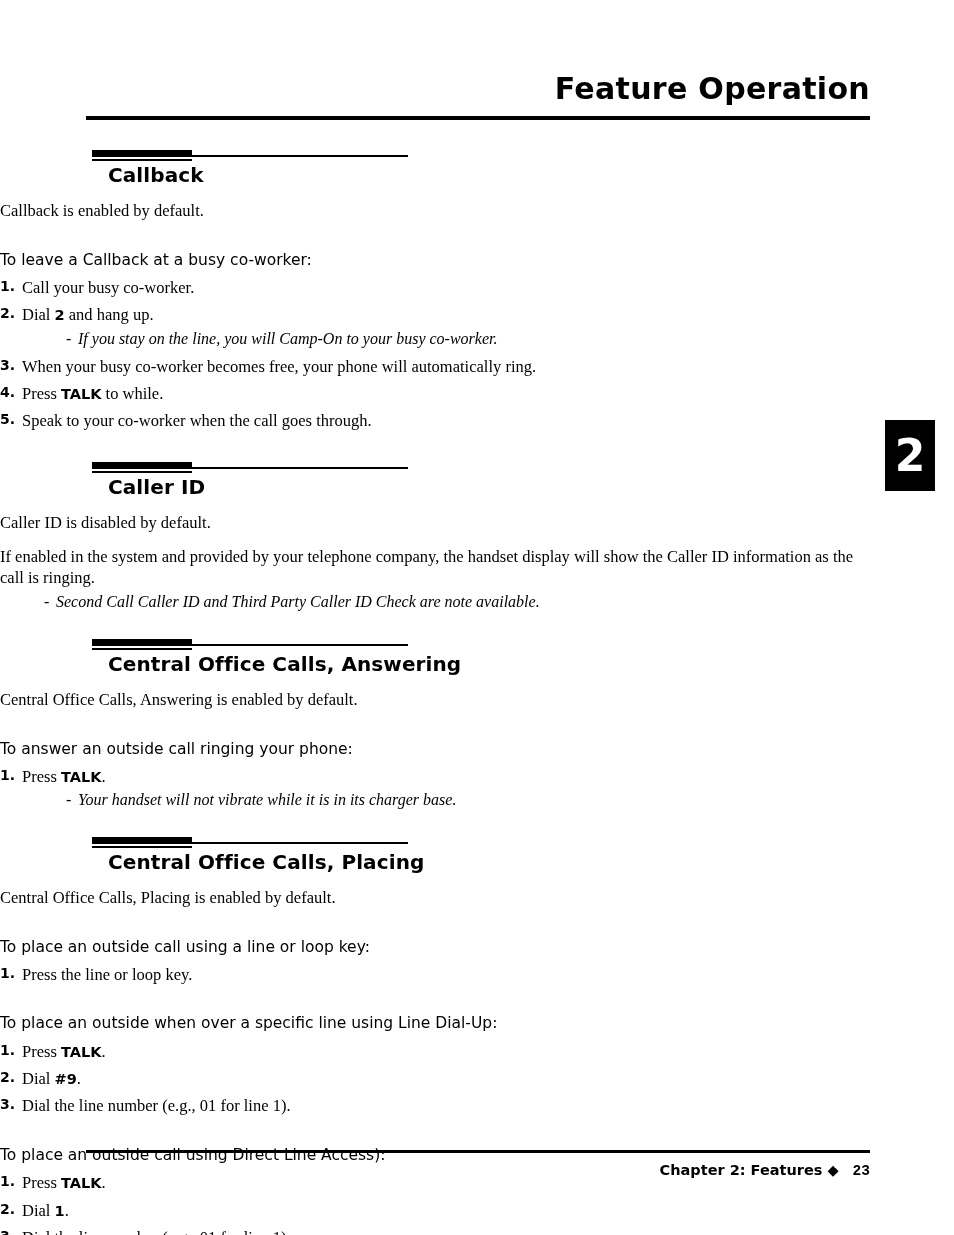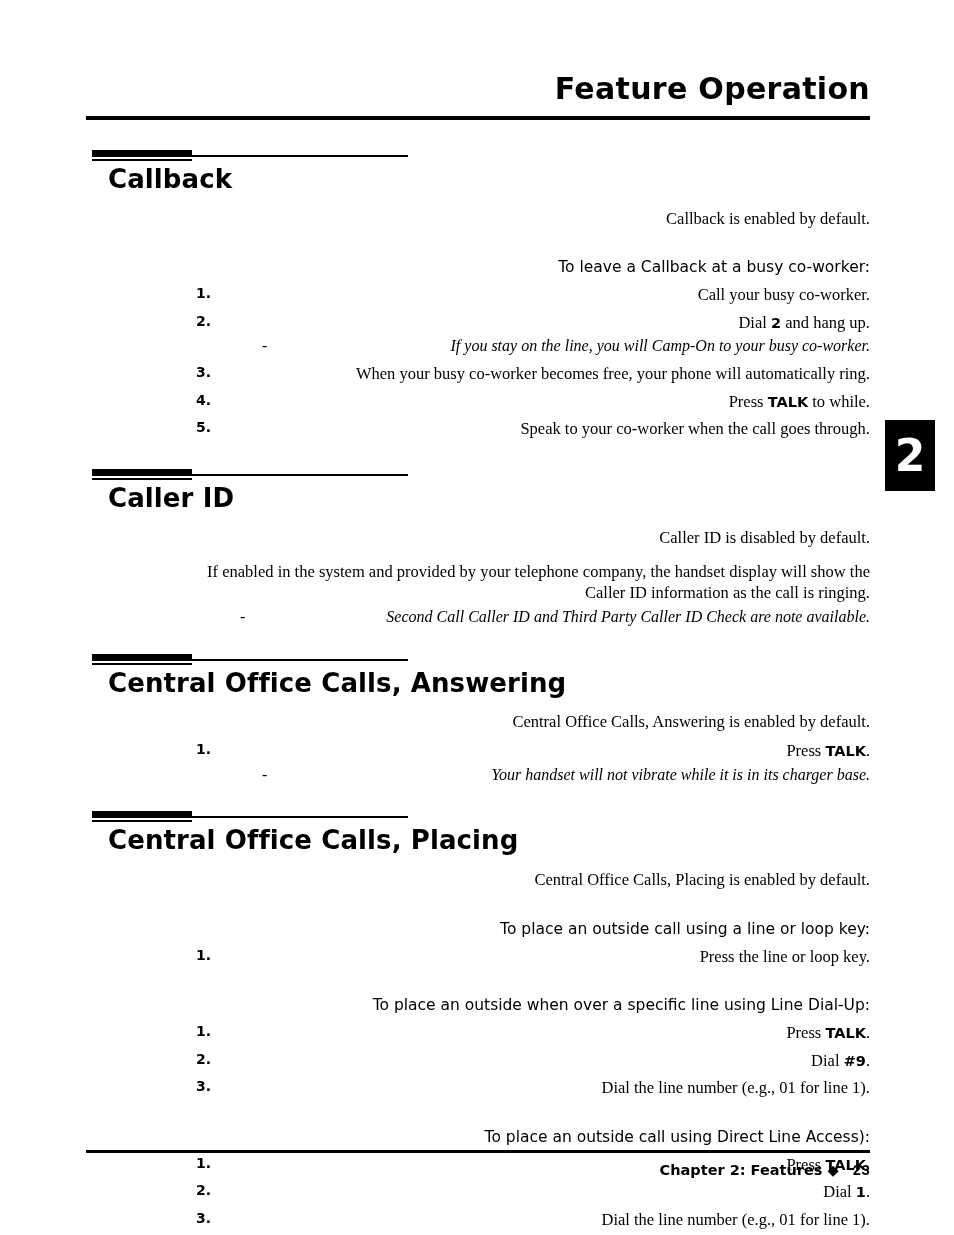--- a/index.html
+++ b/index.html
@@ -104,29 +104,27 @@
     width: 100px;
     height: 2px;
     background: #000;
   }
 
   h2.sec-title {
     margin: 2px 0 0 0;
     padding-left: 108px;
     font-family: "DejaVu Sans", sans-serif;
     font-weight: bold;
-    font-size: 26px;
+    font-size: 20px;
     letter-spacing: 0.1px;
     line-height: 1.25;
   }
 
   .body-col {
-    padding-left: 196px;
     padding-right: 84px;
-    text-align: right;
   }
 
   p.para {
     margin: 12px 0 0 0;
     font-size: 16.5px;
     line-height: 1.32;
   }
 
   h3.subhead {
     margin: 28px 0 0 0;
@@ -284,20 +282,21 @@
 
     <div class="section">
       <div class="sec-rule">
         <span class="bar"></span>
         <span class="thin"></span>
         <span class="under"></span>
       </div>
       <h2 class="sec-title">Central Office Calls, Answering</h2>
       <div class="body-col">
         <p class="para">Central Office Calls, Answering is enabled by default.</p>
+        <h3 class="subhead">To answer an outside call ringing your phone:</h3>
         <ol class="steps">
           <li class="step">
             <span class="num">1.</span><span>Press </span><span class="kbd">TALK</span><span>.</span>
             <ul class="notes">
               <li class="note">
                 <span class="dash">-</span><span>Your handset will not vibrate while it is in its charger base.</span>
               </li>
             </ul>
           </li>
         </ol>

